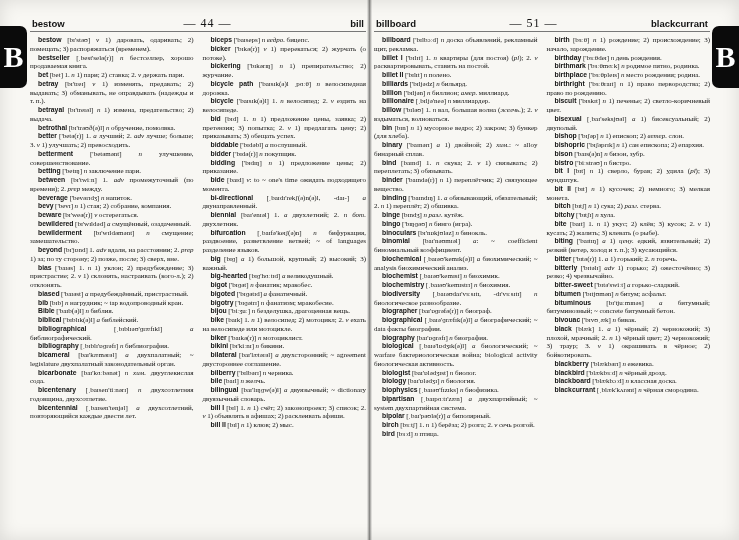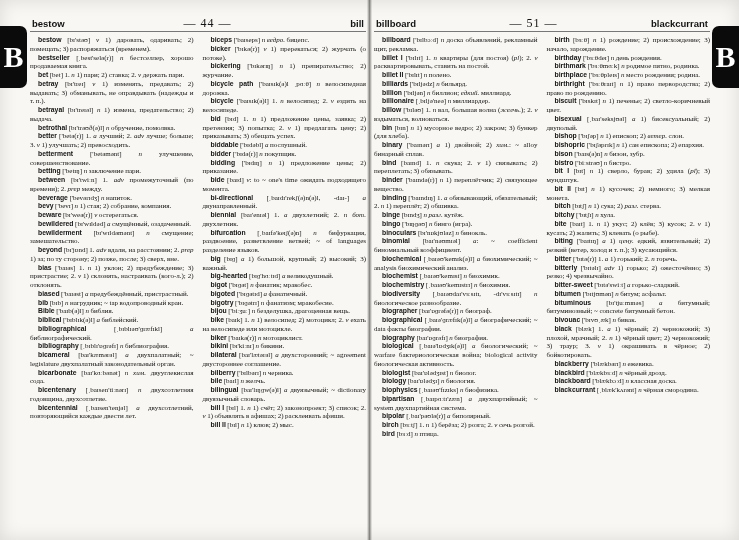--- a/index.html
+++ b/index.html
@@ -127,21 +127,21 @@
       <span class="guide">billboard</span>
       <span class="pageno">— 51 —</span>
       <span class="guide">blackcurrant</span>
     </div>
     <div class="cols">
       <div class="col">
           <p class="entry"><b class="hw">billboard</b> ['bɪlbɔːd] <i>n</i> доска объявлений, рекламный щит, рекламка.</p>
           <p class="entry"><b class="hw">billet I</b> ['bɪlɪt] 1. <i>n</i> квартиры (для постоя) (<i>pl</i>); 2. <i>v</i> расквартировывать, ставить на постой.</p>
           <p class="entry"><b class="hw">billet II</b> ['bɪlɪt] <i>n</i> полено.</p>
           <p class="entry"><b class="hw">billiards</b> ['bɪljədz] <i>n</i> бильярд.</p>
-          <p class="entry"><b class="hw">billion</b> ['bɪljən] <i>n</i> биллион; <i>едкий.</i> миллиард.</p>
+          <p class="entry"><b class="hw">billion</b> ['bɪljən] <i>n</i> биллион; <i>амер.</i> миллиард.</p>
           <p class="entry"><b class="hw">billionaire</b> [ˌbɪljə'neə] <i>n</i> миллиардер.</p>
           <p class="entry"><b class="hw">billow</b> ['bɪləʊ] 1. <i>n</i> вал, большая волна (<i>желчь.</i>); 2. <i>v</i> вздыматься, волноваться.</p>
           <p class="entry"><b class="hw">bin</b> [bɪn] <i>n</i> 1) мусорное ведро; 2) закром; 3) бункер (для хлеба).</p>
           <p class="entry"><b class="hw">binary</b> ['baɪnərɪ] <i>a</i> 1) двойной; 2) <i>хим.</i>: ~ alloy бинарный сплав.</p>
           <p class="entry"><b class="hw">bind</b> [baɪnd] 1. <i>n</i> скука; 2. <i>v</i> 1) связывать; 2) переплетать; 3) обязывать.</p>
           <p class="entry"><b class="hw">binder</b> ['baɪndə(r)] <i>n</i> 1) переплётчик; 2) связующее вещество.</p>
           <p class="entry"><b class="hw">binding</b> ['baɪndɪŋ] 1. <i>a</i> обязывающий, обязательный; 2. <i>n</i> 1) переплёт; 2) обшивка.</p>
           <p class="entry"><b class="hw">binge</b> [bɪndʒ] <i>n</i> <i>разг.</i> кутёж.</p>
           <p class="entry"><b class="hw">bingo</b> ['bɪŋɡəʊ] <i>n</i> бинго (игра).</p>
           <p class="entry"><b class="hw">binoculars</b> [bɪ'nɒkjʊləz] <i>n</i> бинокль.</p>

